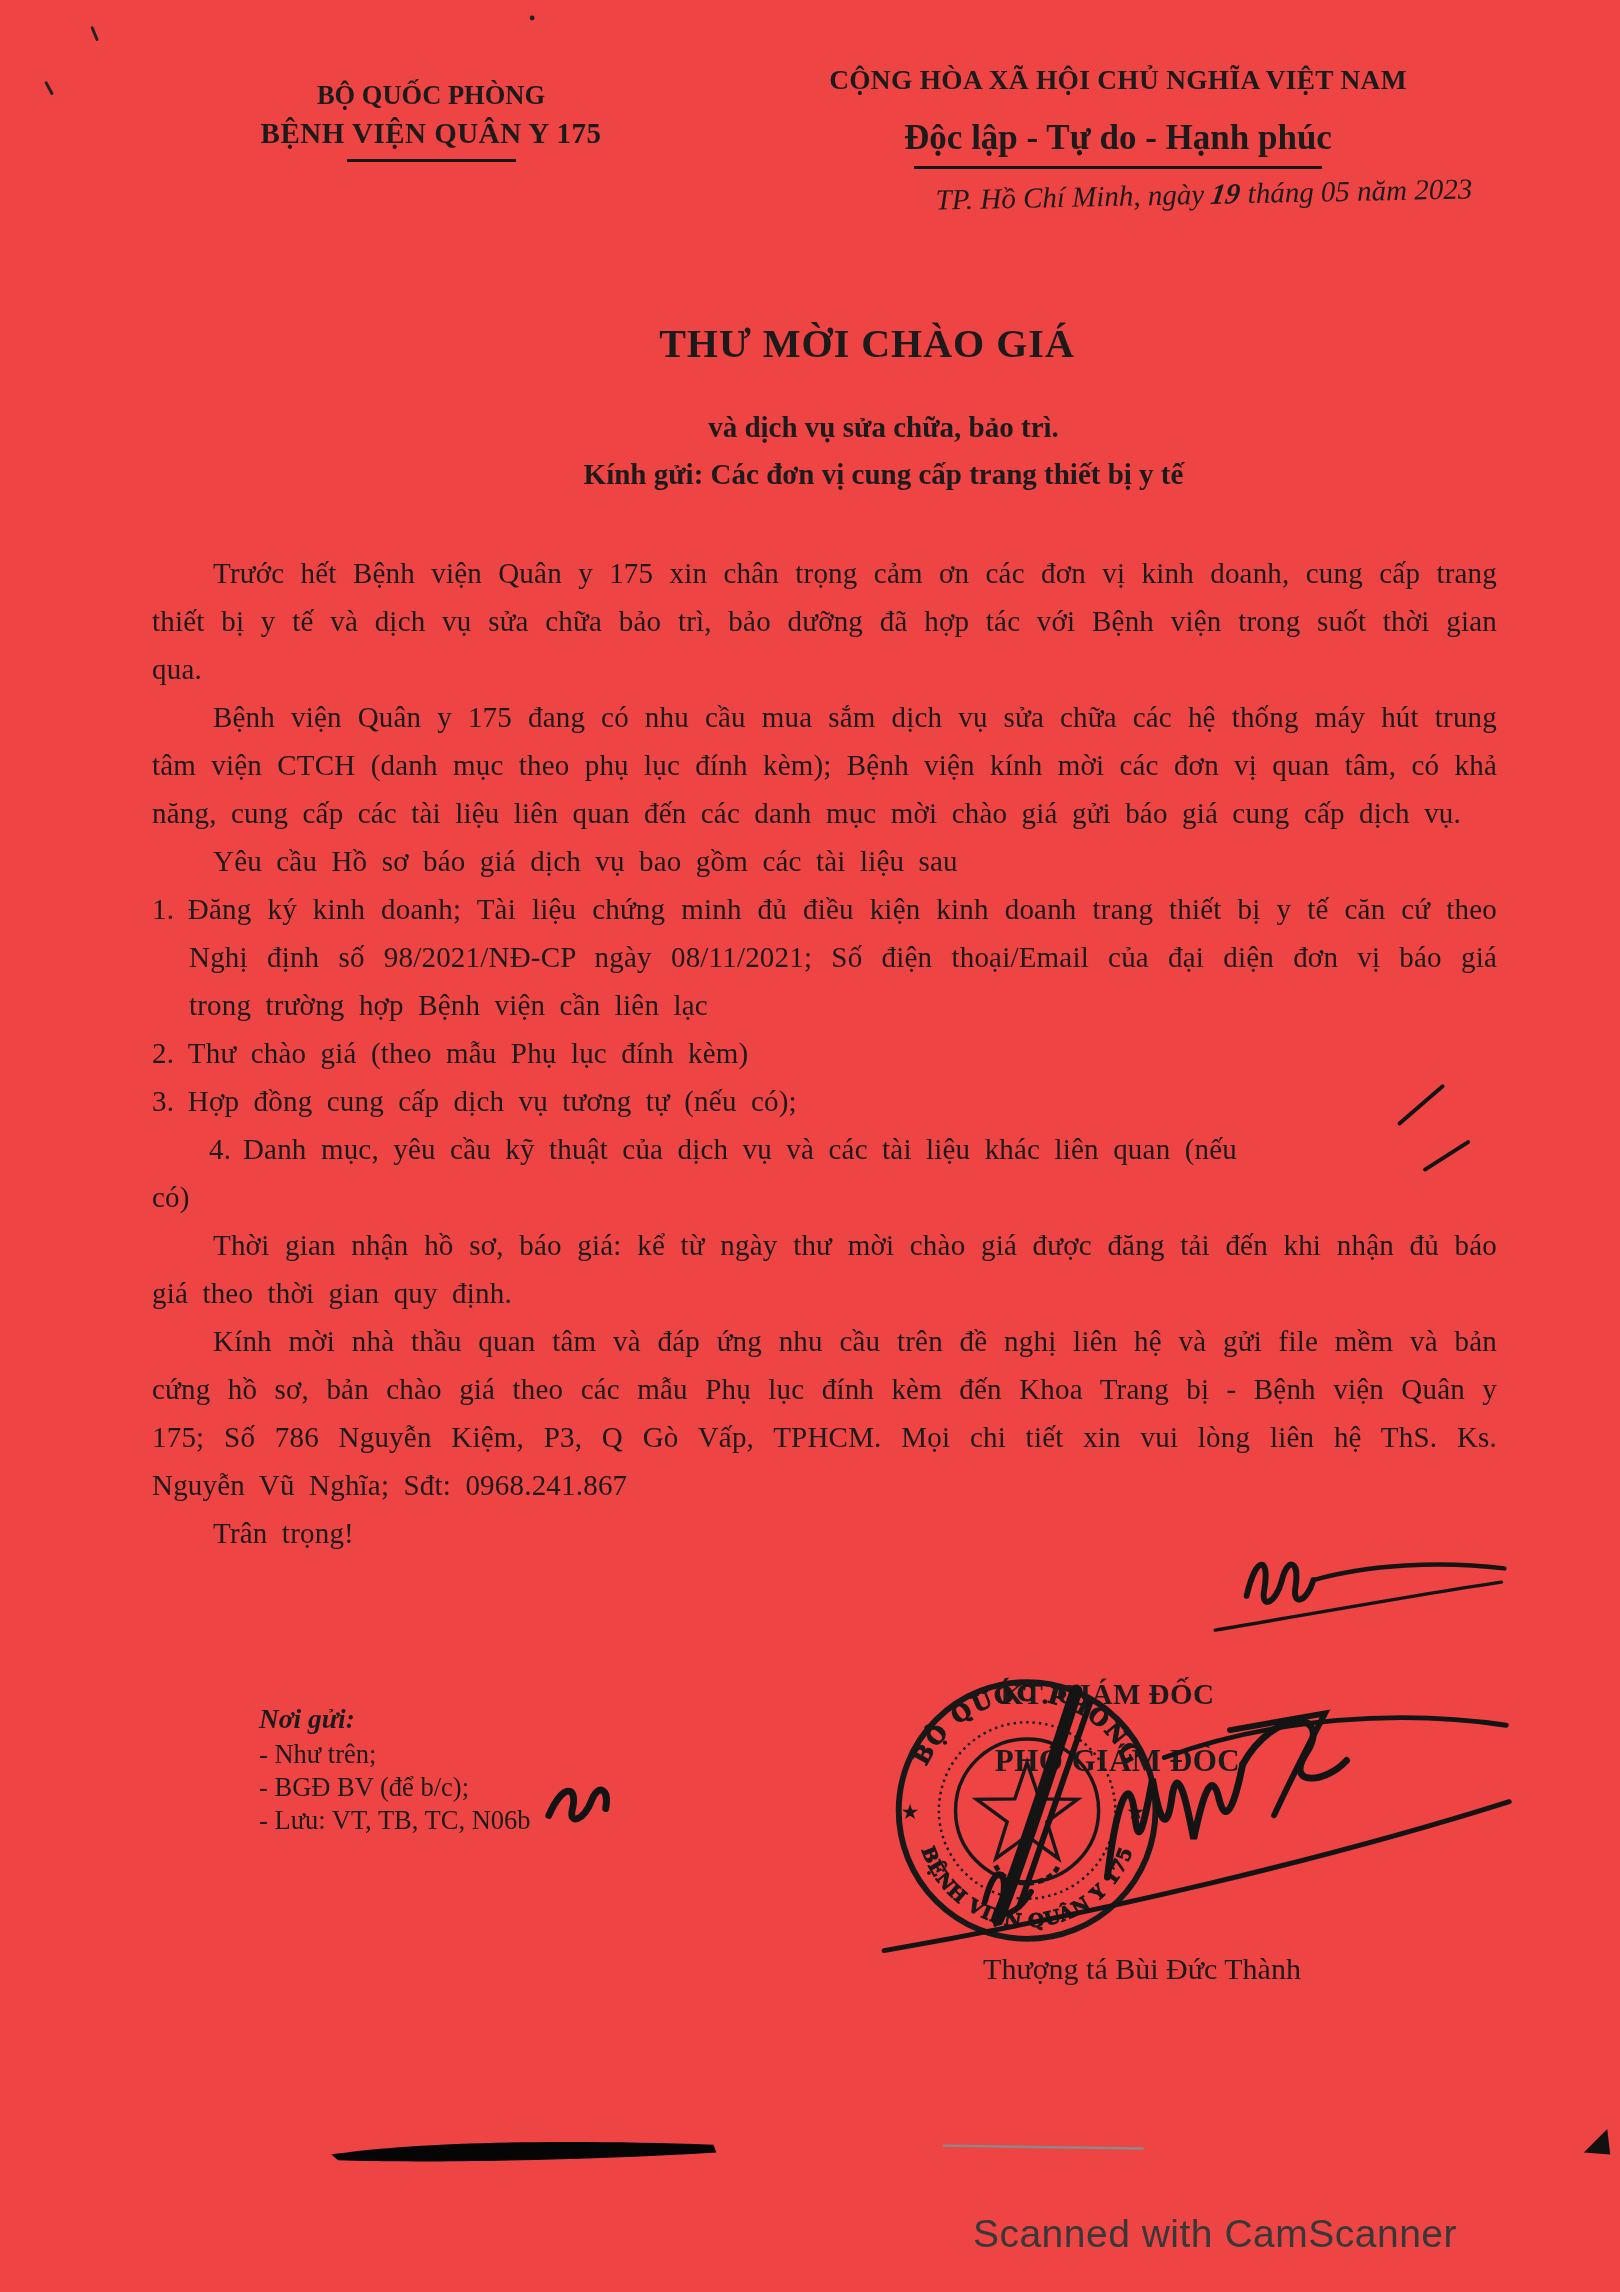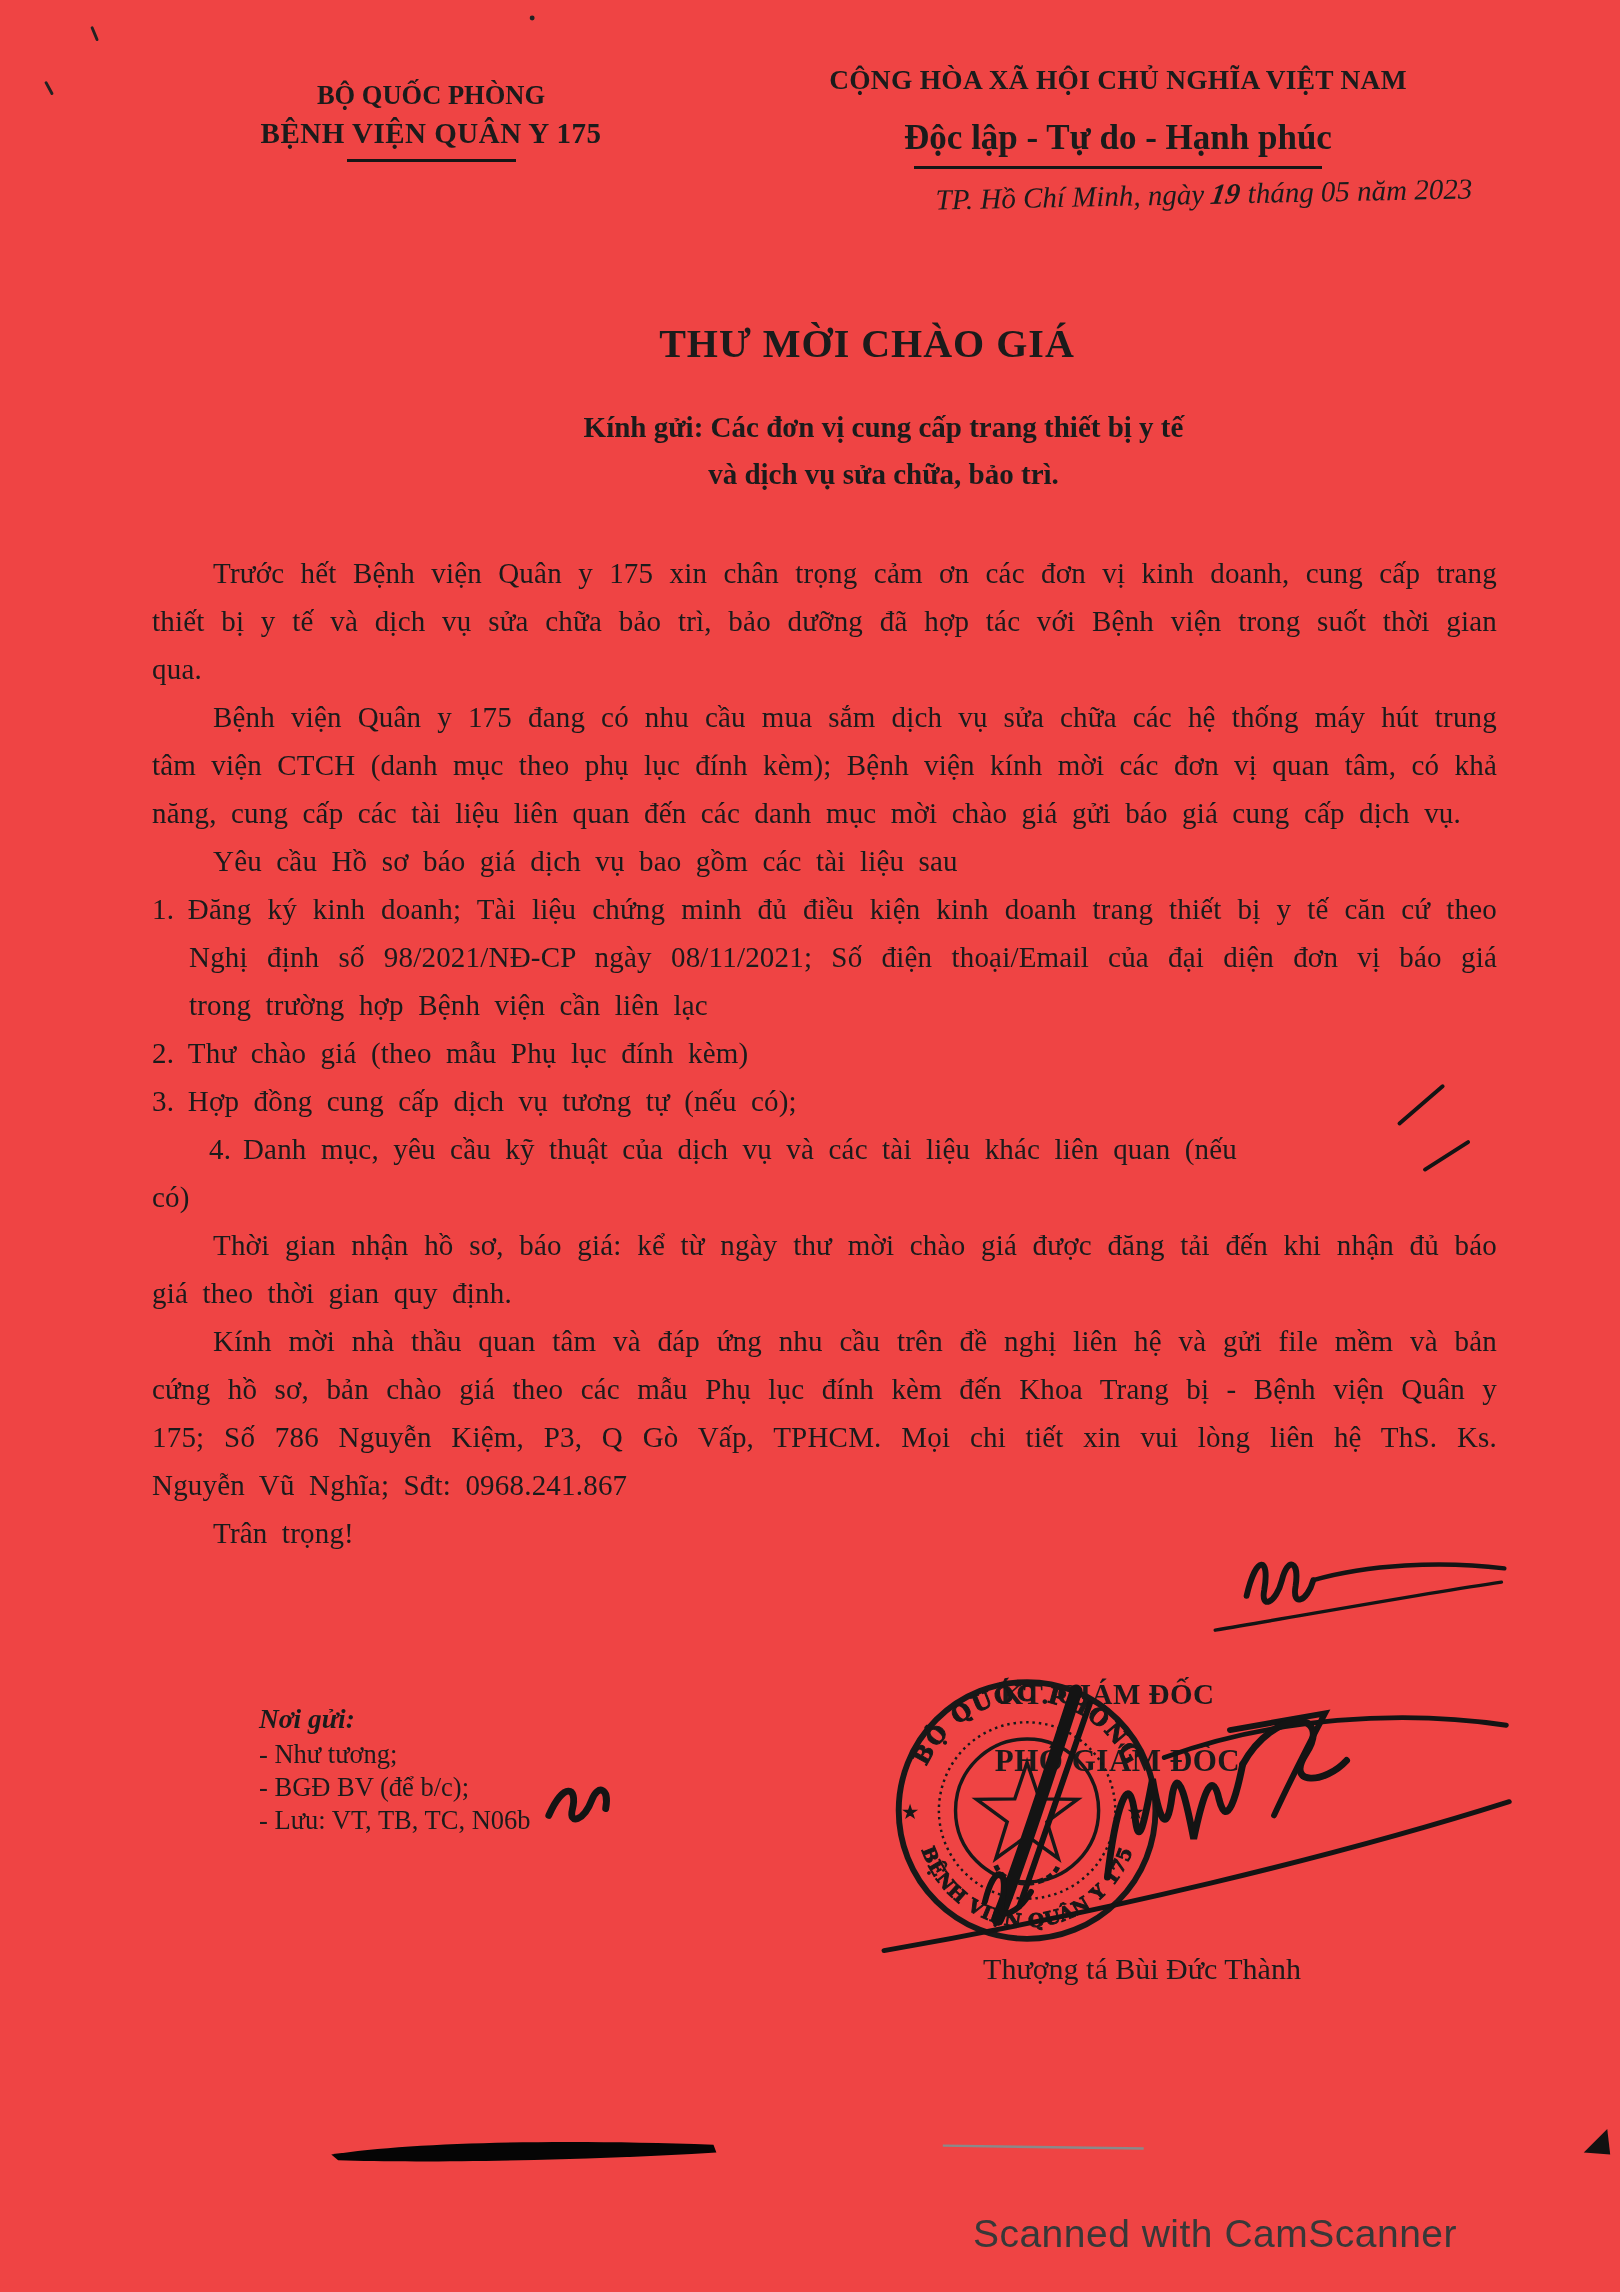--- a/index.html
+++ b/index.html
@@ -67,41 +67,41 @@
     <div class="date">
       <span>TP. Hồ Chí Minh, ngày</span>
       <span class="hand">19</span>
       <span>tháng 05 năm 2023</span>
     </div>
   </div>
 
   <div class="doc-title">THƯ MỜI CHÀO GIÁ</div>
 
   <div class="salut">
+    <div>và dịch vụ sửa chữa, bảo trì.</div>
     <div>Kính gửi: Các đơn vị cung cấp trang thiết bị y tế</div>
-    <div>và dịch vụ sửa chữa, bảo trì.</div>
   </div>
 
   <div class="body">
     <p class="ind">Trước hết Bệnh viện Quân y 175 xin chân trọng cảm ơn các đơn vị kinh doanh, cung cấp trang thiết bị y tế và dịch vụ sửa chữa bảo trì, bảo dưỡng đã hợp tác với Bệnh viện trong suốt thời gian qua.</p>
     <p class="ind"><span>Bệnh viện Quân y 175 đang có nhu cầu mua sắm dịch vụ sửa chữa các hệ thống máy hút trung tâm viện CTCH</span><span class="it"> (danh mục theo phụ lục đính kèm)</span><span>; Bệnh viện kính mời các đơn vị quan tâm, có khả năng, cung cấp các tài liệu liên quan đến các danh mục mời chào giá gửi báo giá cung cấp dịch vụ.</span></p>
     <p class="ind">Yêu cầu Hồ sơ báo giá dịch vụ bao gồm các tài liệu sau</p>
     <p class="li"><span class="num">1.</span><span>Đăng ký kinh doanh; Tài liệu chứng minh đủ điều kiện kinh doanh trang thiết bị y tế căn cứ theo Nghị định số 98/2021/NĐ-CP ngày 08/11/2021; Số điện thoại/Email của đại diện đơn vị báo giá trong trường hợp Bệnh viện cần liên lạc</span></p>
     <p class="li"><span class="num">2.</span><span>Thư chào giá</span><span class="it"> (theo mẫu Phụ lục đính kèm)</span></p>
     <p class="li"><span class="num">3.</span><span>Hợp đồng cung cấp dịch vụ tương tự</span><span class="it"> (nếu có);</span></p>
     <p class="li4"><span class="num">4.</span><span>Danh mục, yêu cầu kỹ thuật của dịch vụ và các tài liệu khác liên quan (nếu</span></p>
     <p>có)</p>
     <p class="ind">Thời gian nhận hồ sơ, báo giá: kể từ ngày thư mời chào giá được đăng tải đến khi nhận đủ báo giá theo thời gian quy định.</p>
     <p class="ind">Kính mời nhà thầu quan tâm và đáp ứng nhu cầu trên đề nghị liên hệ và gửi file mềm và bản cứng hồ sơ, bản chào giá theo các mẫu Phụ lục đính kèm đến Khoa Trang bị - Bệnh viện Quân y 175; Số 786 Nguyễn Kiệm, P3, Q Gò Vấp, TPHCM. Mọi chi tiết xin vui lòng liên hệ ThS. Ks. Nguyễn Vũ Nghĩa; Sđt: 0968.241.867</p>
     <p class="ind">Trân trọng!</p>
   </div>
 
   <div class="recips">
     <div class="rt">Nơi gửi:</div>
-    <div>- Như tương;</div>
+    <div>- Như trên;</div>
     <div>- BGĐ BV (để b/c);</div>
     <div>- Lưu: VT, TB, TC, N06b</div>
   </div>
 
   <div class="sig-kt">KT. GIÁM ĐỐC</div>
   <div class="sig-dep">PHÓ GIÁM ĐỐC</div>
   <div class="sig-name">Thượng tá Bùi Đức Thành</div>
 
   <svg class="overlay" width="1620" height="2293" viewBox="0 0 1653 2339">
 

